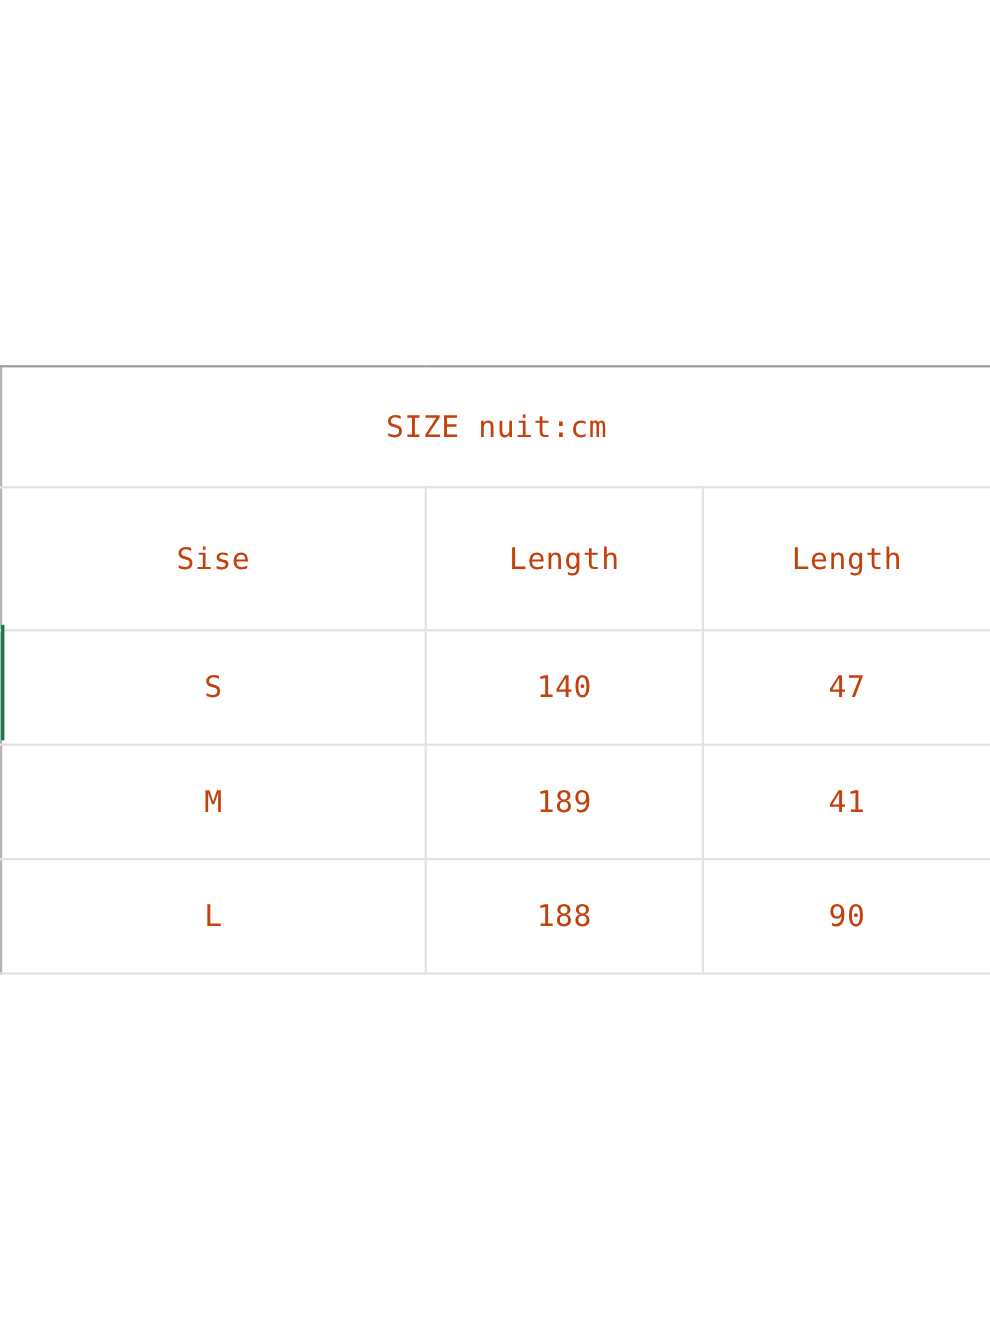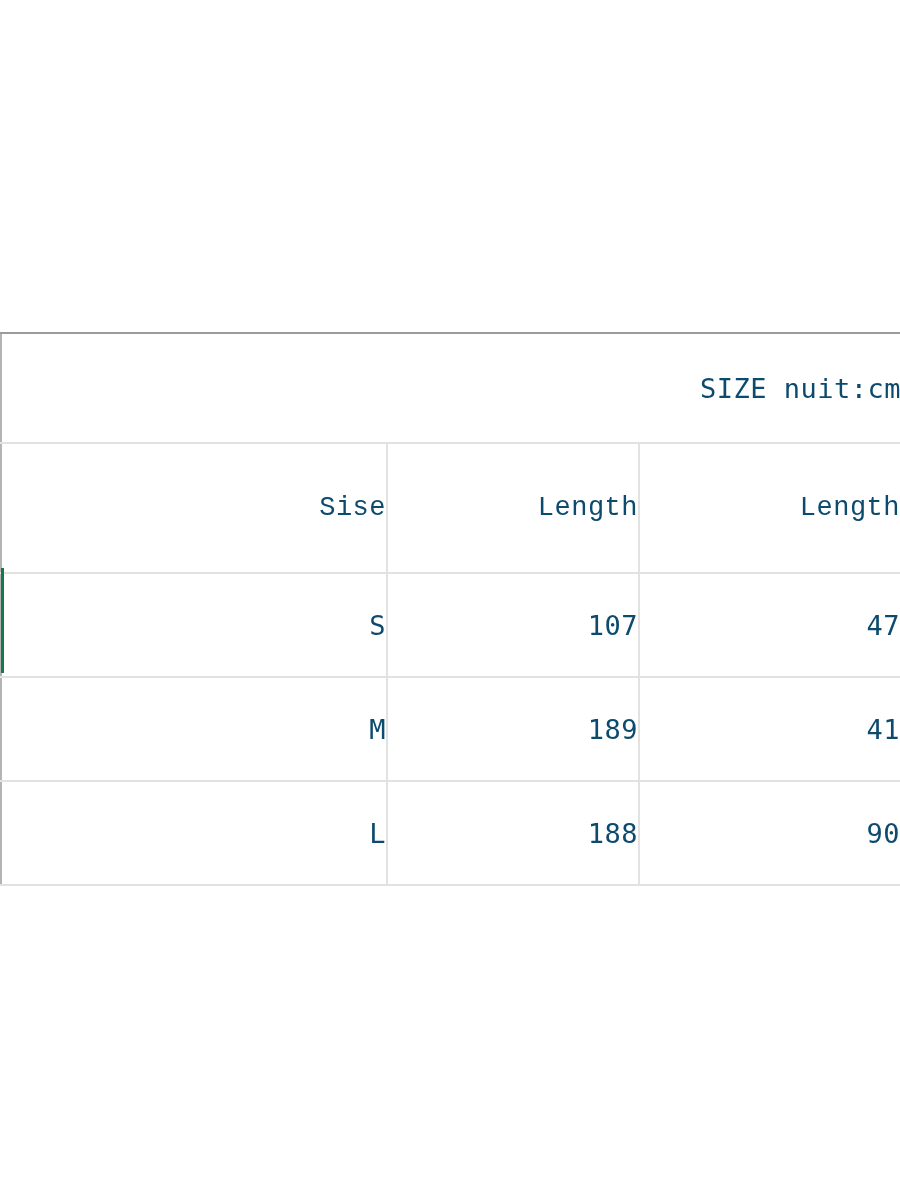--- a/index.html
+++ b/index.html
@@ -31,23 +31,23 @@
     left: 0;
     top: 332px;
     width: 900px;
     border-collapse: collapse;
     table-layout: fixed;
   }
 
   .size-table td {
     padding: 0;
     margin: 0;
-    text-align: right;
+    text-align: center;
     vertical-align: middle;
-    color: #0c4a6e;
+    color: #c2410c;
     background: #ffffff;
     font-family: "DejaVu Sans Mono", "Liberation Mono", monospace;
   }
 
   
   .title-row td {
     height: 108px;
     font-size: 27px;
     letter-spacing: 0.5px;
     border-top: 2px solid #9b9b9b;
@@ -57,21 +57,20 @@
   }
 
   
   .head-row td {
     height: 128px;
     font-size: 27px;
     letter-spacing: 0.5px;
     border-left: 2px solid #e2e2e2;
     border-right: 2px solid #e2e2e2;
     border-bottom: 2px solid #e2e2e2;
-    font-family: Liberation Mono, monospace;
   }
   .head-row td.col-size {
     border-left: 2px solid #b4b4b4;
   }
 
   
   .body-row td {
     height: 102px;
     font-size: 27px;
     letter-spacing: 0.5px;
@@ -119,21 +118,21 @@
       </tr>
 
       <tr class="head-row">
         <td class="col-size">Sise</td>
         <td class="col-length">Length</td>
         <td class="col-chest">Length</td>
       </tr>
 
       <tr class="body-row">
         <td class="col-size">S</td>
-        <td class="col-length">107</td>
+        <td class="col-length">140</td>
         <td class="col-chest">47</td>
       </tr>
 
       <tr class="body-row">
         <td class="col-size">M</td>
         <td class="col-length">189</td>
         <td class="col-chest">41</td>
       </tr>
 
       <tr class="body-row">

